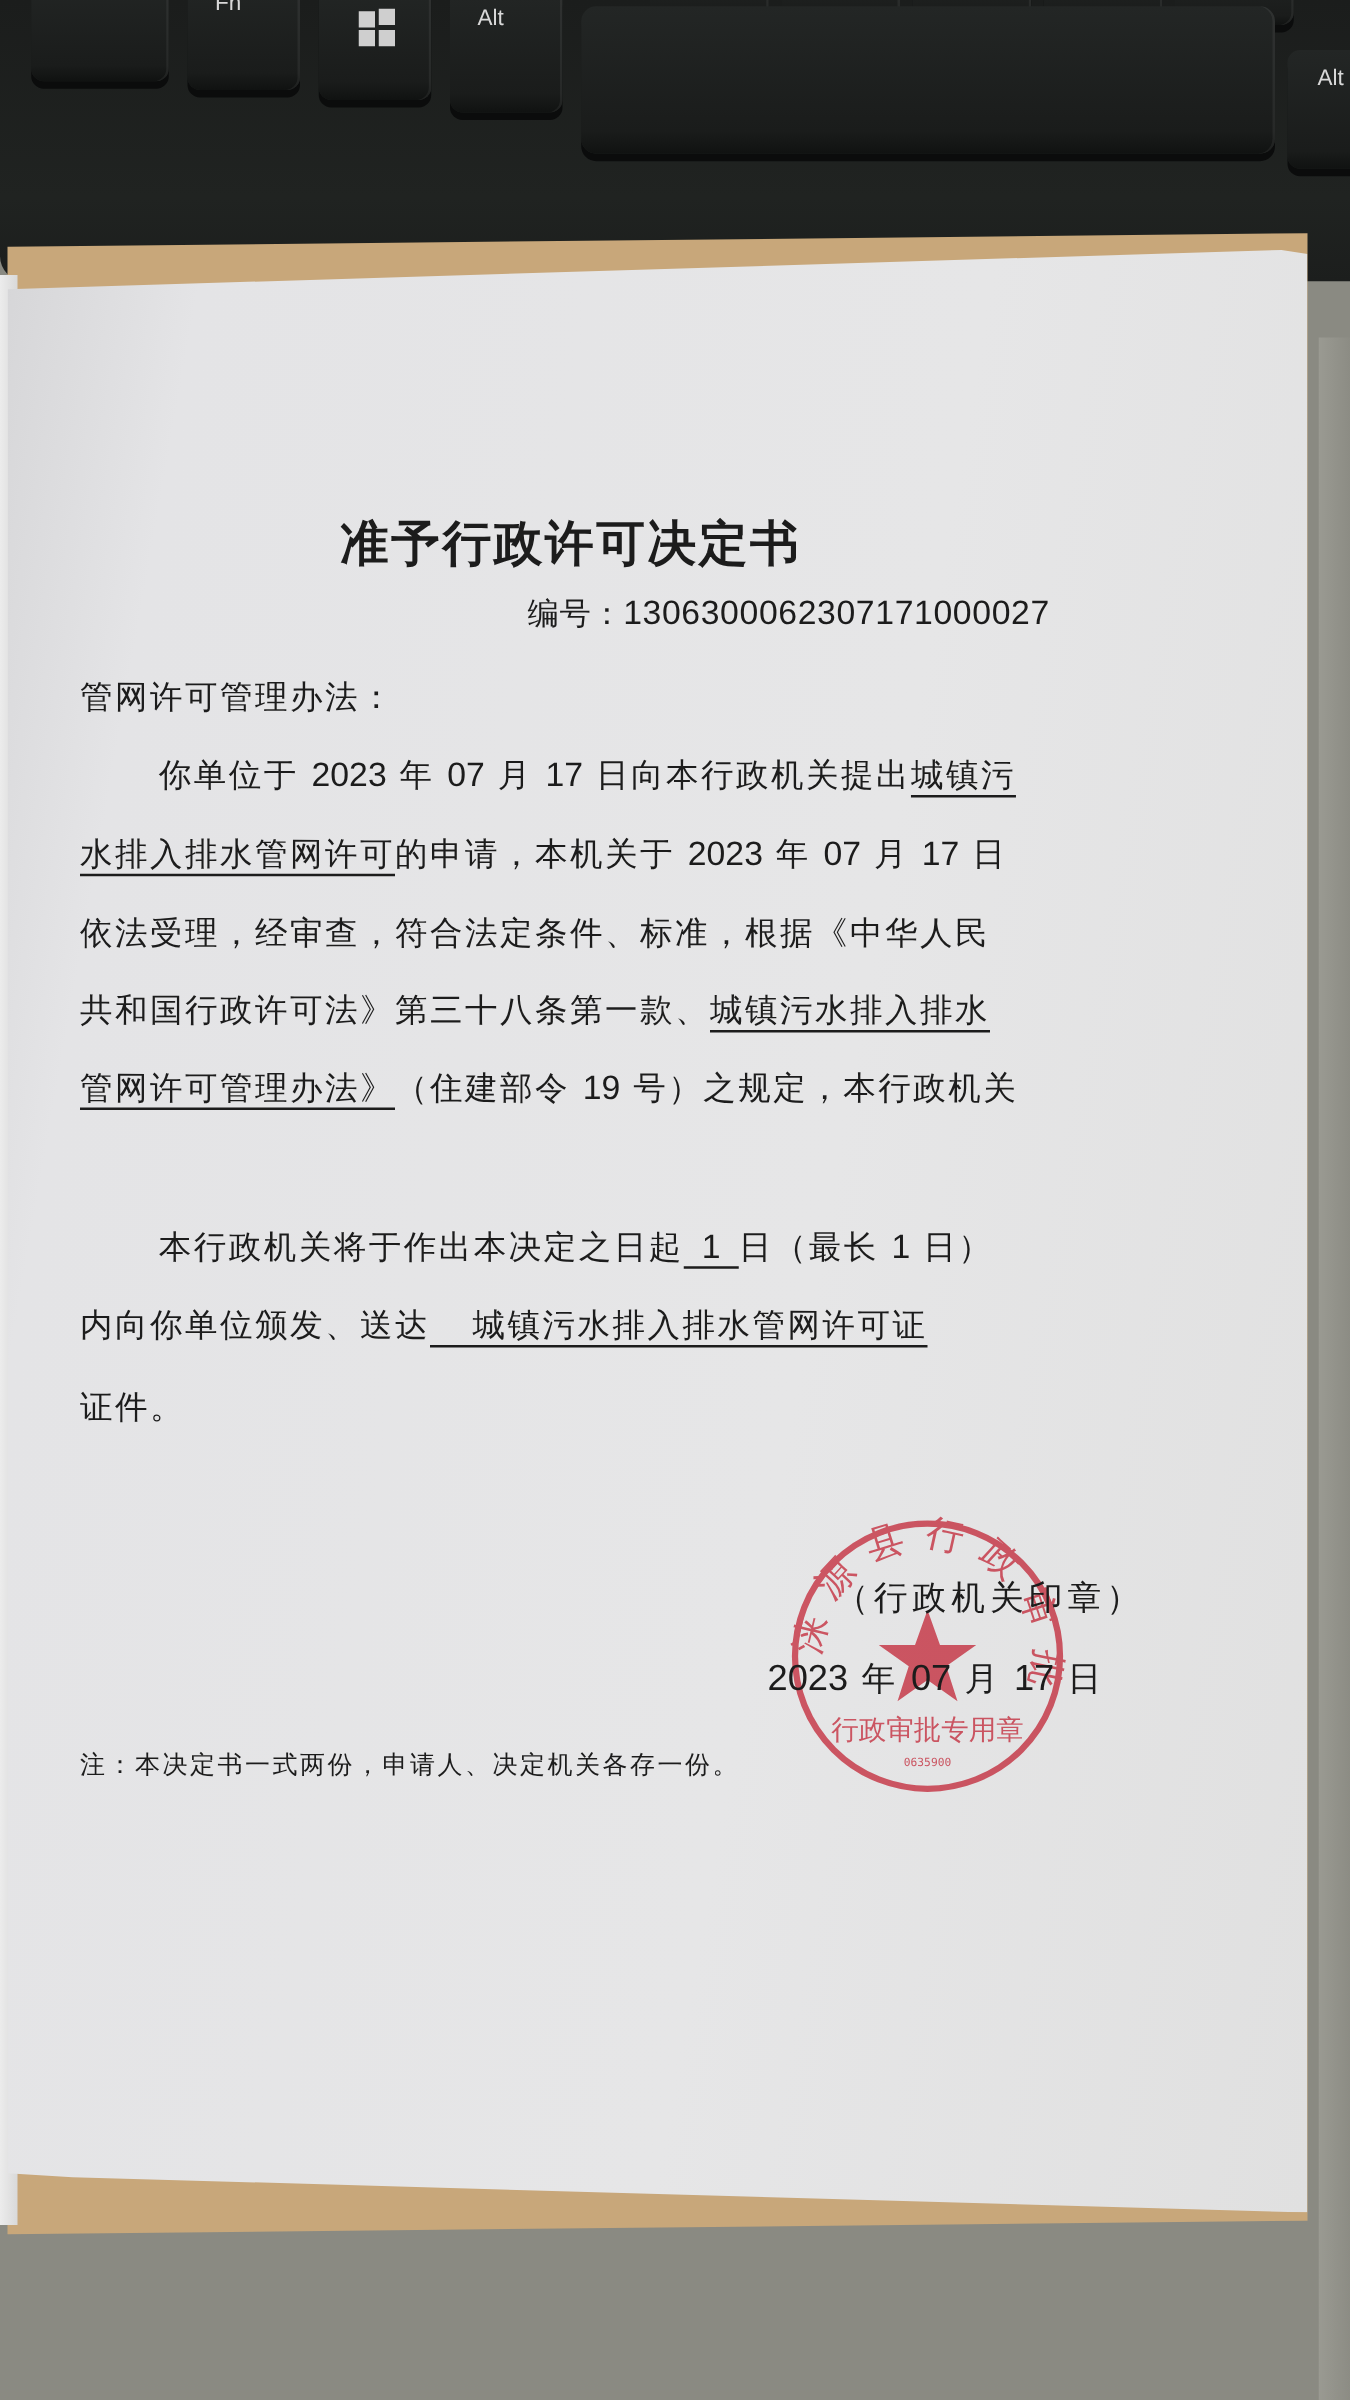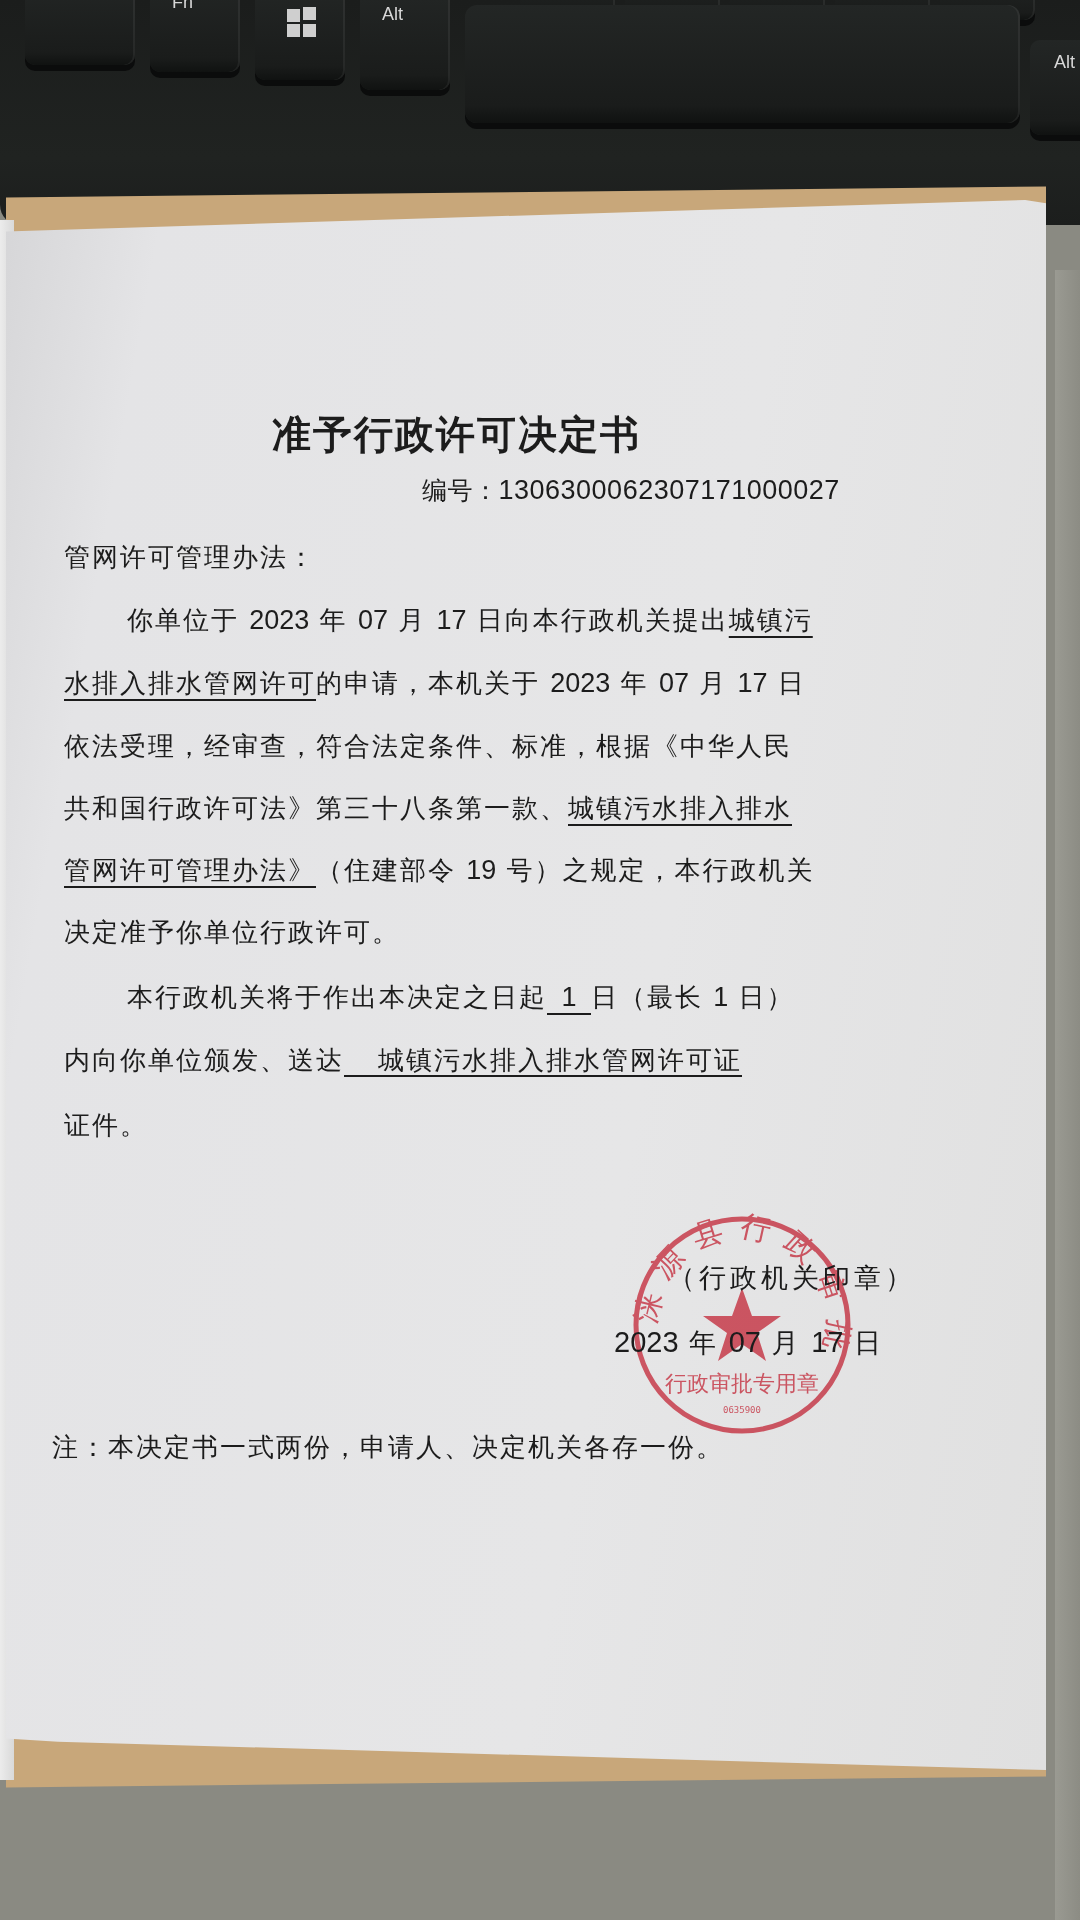--- a/index.html
+++ b/index.html
@@ -80,21 +80,21 @@
     .u { text-decoration: underline; text-decoration-thickness: 2px; text-underline-offset: 7px; }
     .blank { display: inline-block; border-bottom: 2px solid #1c1c1c; text-align: center; line-height: 1.1; }
     .seal-label {
       position: absolute; left: 668px; top: 1260px; font-size: 27px; letter-spacing: 4px;
     }
     .sign-date {
       position: absolute; left: 614px; top: 1325px; font-size: 27px; letter-spacing: 2px;
     }
     .sign-date .en { font-family: "Liberation Sans", sans-serif; font-size: 29px; letter-spacing: 0; }
     .note {
-      position: absolute; left: 52px; top: 1398px; font-size: 26px; letter-spacing: 2px; margin-top: 32px;
+      position: absolute; left: 64px; top: 1398px; font-size: 20px; letter-spacing: 2px;
     }
 
     
     .stamp {
       position: absolute; left: 630px; top: 1213px; width: 225px; height: 225px;
       mix-blend-mode: multiply; opacity: 0.75;
     }
   </style>
 </head>
 <body>
@@ -179,21 +179,20 @@
     </div>
     <div class="line" style="top:791px;">
       <span>共和国行政许可法》第三十八条第一款、</span><span class="u">城镇污水排入排水</span>
     </div>
     <div class="line" style="top:729px;">依法受理，经审查，符合法定条件、标准，根据《中华人民</div>
     <div class="line" style="top:853px;">
       <span class="u">管网许可管理办法》</span><span>（住建部令</span>
       <span class="en">19</span>
       <span>号）之规定，本行政机关</span>
     </div>
-    <div class="line" style="top:915px;">决定准予你单位行政许可。</div>
 
     <div class="line" style="top:980px; left:127px;">
       <span>本行政机关将于作出本决定之日起</span><span class="blank en" style="width:44px;">1</span><span>日（最长</span>
       <span class="en">1</span>
       <span>日）</span>
     </div>
     <div class="line" style="top:1043px;">
       <span>内向你单位颁发、送达</span><span class="blank" style="padding-left:34px; text-align:left;">城镇污水排入排水管网许可证</span>
     </div>
     <div class="line" style="top:1108px;">证件。</div>

